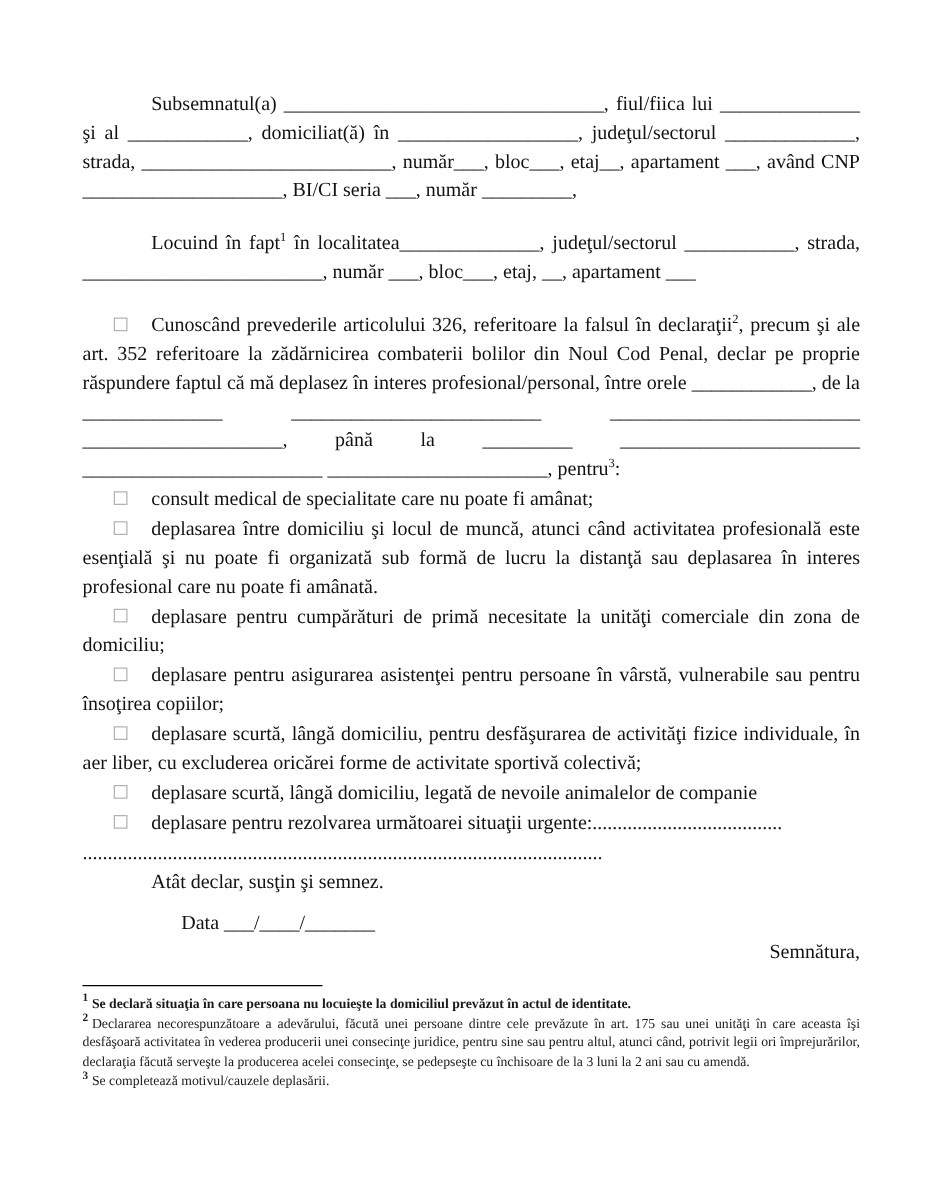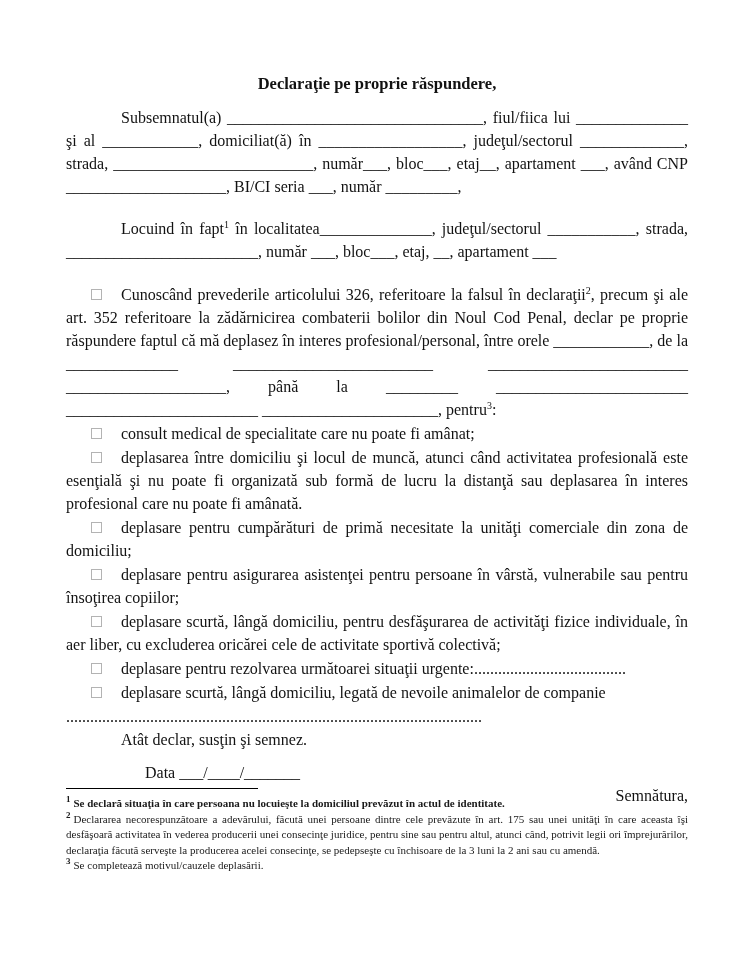--- a/index.html
+++ b/index.html
@@ -60,41 +60,40 @@
   }
   .fn { margin: 0; text-align: justify; }
   .fn-bold { font-weight: bold; }
   .fn sup { font-size: 9px; font-weight: bold; margin-right: 3px; line-height: 0; }
 </style>
 </head>
 <body>
 
 <div class="page">
 
-  <h1 class="title">Declaraţie pe proprie răspundere,</h1>
 
   <p class="para indent-lg mb5">Subsemnatul(a) ________________________________, fiul/fiica lui ______________ şi al ____________, domiciliat(ă) în __________________, judeţul/sectorul _____________, strada, _________________________, număr___, bloc___, etaj__, apartament ___, având CNP ____________________, BI/CI seria ___, număr _________,</p>
 
   <p class="para indent-lg mb8"><span>Locuind în fapt</span><sup class="fnref">1</sup><span> în localitatea______________, judeţul/sectorul ___________, strada, ________________________, număr ___, bloc___, etaj, __, apartament ___</span></p>
 
   <p class="para cb-para"><span class="checkbox"></span><span>Cunoscând prevederile articolului 326, referitoare la falsul în declaraţii</span><sup class="fnref">2</sup><span>, precum şi ale art. 352 referitoare la zădărnicirea combaterii bolilor din Noul Cod Penal, declar pe proprie răspundere faptul că mă deplasez în interes profesional/personal, între orele ____________, de la ______________ _________________________ _________________________ ____________________, până la _________ ________________________ ________________________ ______________________, pentru</span><sup class="fnref">3</sup><span>:</span></p>
 
   <p class="para cb-para"><span class="checkbox"></span><span>consult medical de specialitate care nu poate fi amânat;</span></p>
 
   <p class="para cb-para"><span class="checkbox"></span><span>deplasarea între domiciliu şi locul de muncă, atunci când activitatea profesională este esenţială şi nu poate fi organizată sub formă de lucru la distanţă sau deplasarea în interes profesional care nu poate fi amânată.</span></p>
 
   <p class="para cb-para"><span class="checkbox"></span><span>deplasare pentru cumpărături de primă necesitate la unităţi comerciale din zona de domiciliu;</span></p>
 
   <p class="para cb-para"><span class="checkbox"></span><span>deplasare pentru asigurarea asistenţei pentru persoane în vârstă, vulnerabile sau pentru însoţirea copiilor;</span></p>
 
-  <p class="para cb-para"><span class="checkbox"></span><span>deplasare scurtă, lângă domiciliu, pentru desfăşurarea de activităţi fizice individuale, în aer liber, cu excluderea oricărei cele de activitate sportivă colectivă;</span></p>
+  <p class="para cb-para"><span class="checkbox"></span><span>deplasare scurtă, lângă domiciliu, pentru desfăşurarea de activităţi fizice individuale, în aer liber, cu excluderea oricărei forme de activitate sportivă colectivă;</span></p>
+
+  <p class="para cb-para"><span class="checkbox"></span><span>deplasare scurtă, lângă domiciliu, legată de nevoile animalelor de companie</span></p>
 
   <p class="para cb-para"><span class="checkbox"></span><span>deplasare pentru rezolvarea următoarei situaţii urgente:......................................</span></p>
-
-  <p class="para cb-para"><span class="checkbox"></span><span>deplasare scurtă, lângă domiciliu, legată de nevoile animalelor de companie</span></p>
 
   <p class="para dots-line">........................................................................................................</p>
 
   <p class="para closing">Atât declar, susţin şi semnez.</p>
 
   <div class="sig-row">
     <span>Data ___/____/_______</span>
     <span class="sig">Semnătura,</span>
   </div>
 

